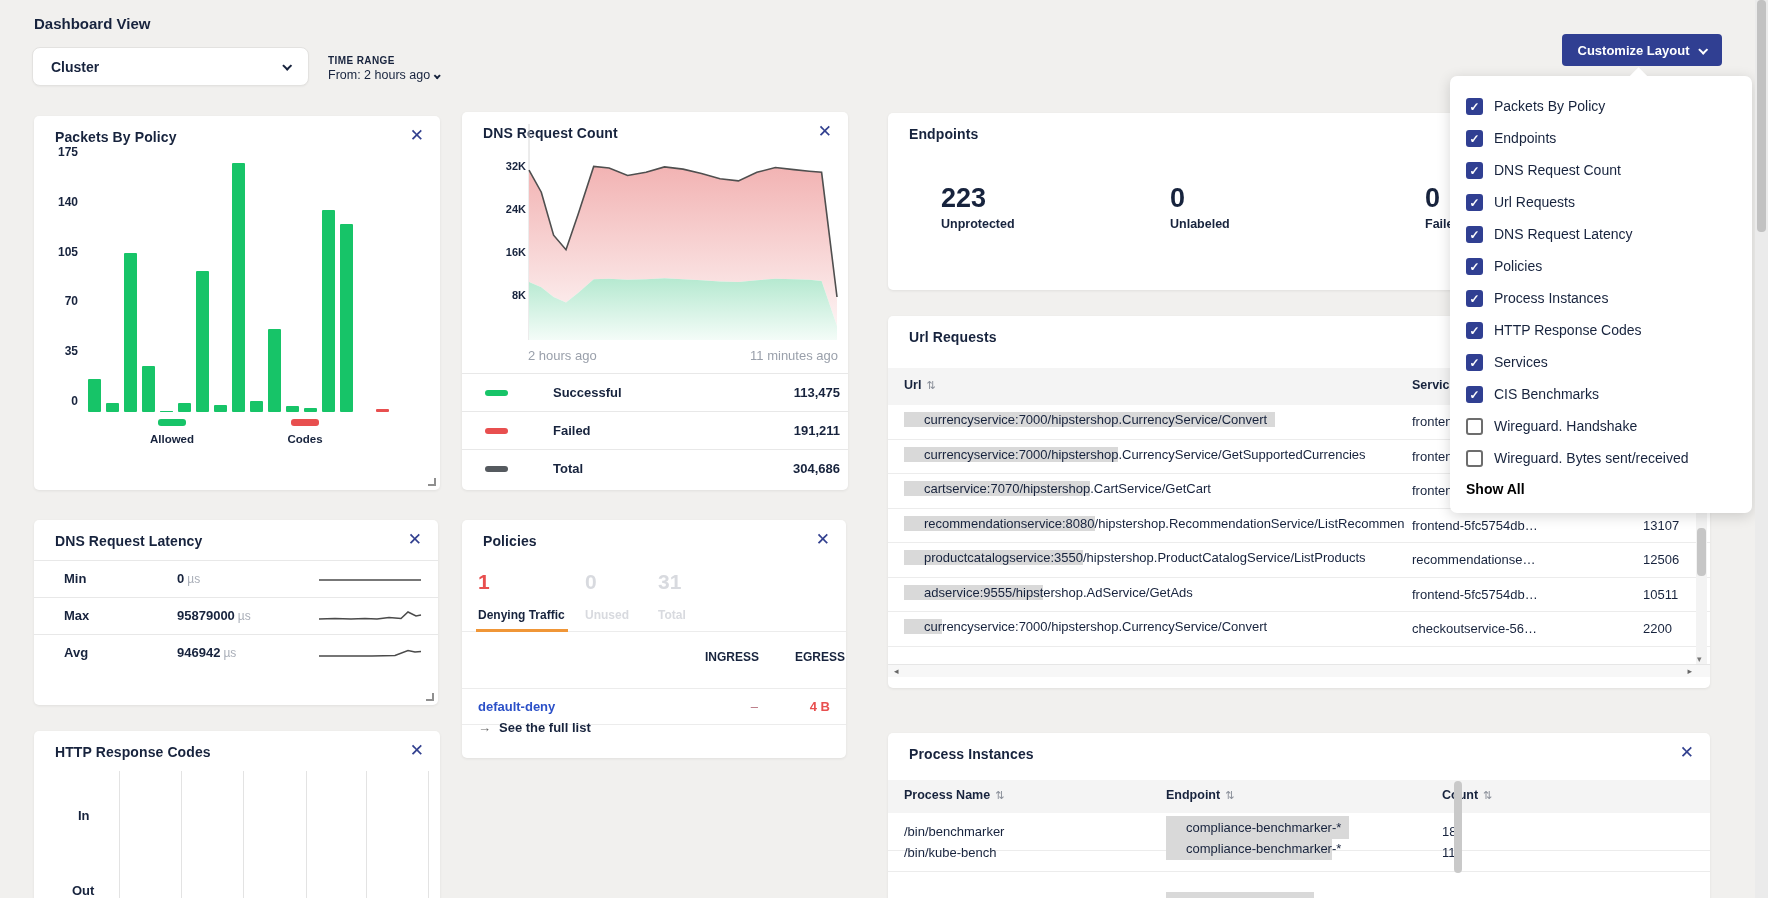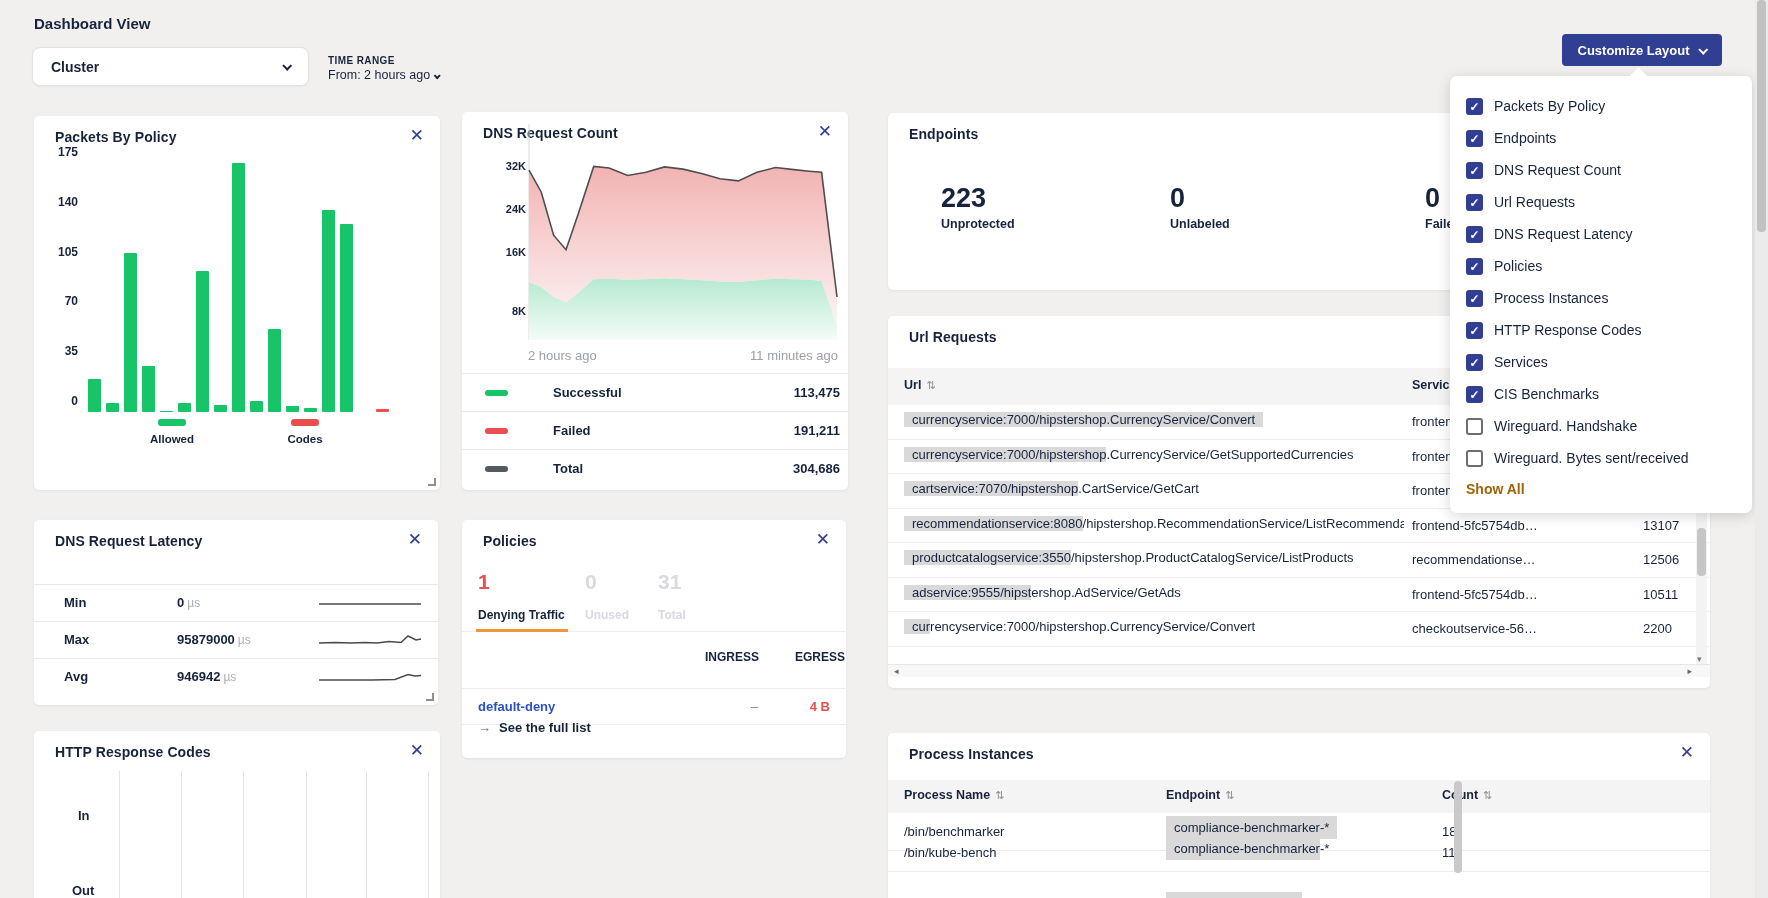--- a/index.html
+++ b/index.html
@@ -35,21 +35,21 @@
   #customize-menu { position:absolute; left:1450px; top:76px; width:302px; height:437px; background:#fff;
     border-radius:7px; box-shadow:0 3px 14px rgba(0,0,0,.16); z-index:50; padding:14px 16px 10px 16px; }
   #customize-menu .caret { position:absolute; left:182px; top:-6px; width:13px; height:13px; background:#fff;
     transform:rotate(45deg); }
   .menu-item { display:flex; align-items:center; height:32px; cursor:pointer; }
   .cb { width:17px; height:17px; border-radius:3px; margin-right:11px; flex:0 0 auto;
         border:2px solid #6d6d6d; background:#fff; color:#fff; font-size:12px; line-height:14px;
         text-align:center; font-weight:700; }
   .cb.on { border-color:#303f92; background:#303f92; }
   .mi-label { font-size:14px; font-weight:500; }
-  #menu-show-all { margin-top:7px; font-size:14px; font-weight:700; color:#a16207; cursor:pointer; }
+  #menu-show-all { margin-top:7px; font-size:14px; font-weight:700; color:#000000; cursor:pointer; }
 
   
   #packets-yaxis span { position:absolute; left:14px; width:30px; text-align:right; font-size:12px; font-weight:600; }
   #packets-bars { position:absolute; left:54px; top:47px; width:306px; height:249px;
     display:flex; align-items:flex-end; gap:5px; }
   #packets-bars .bar { width:13px; border-radius:1px; }
   .pk-legend { position:absolute; text-align:center; width:84px; }
   .pk-legend .swatch { width:28px; height:7px; border-radius:3px; margin:0 auto 7px auto; }
   .pk-legend .lg-label { font-size:11.5px; font-weight:600; }
 
@@ -66,21 +66,21 @@
   .ep-stat { position:absolute; top:70px; }
   .ep-value { font-size:27px; font-weight:800; }
   .ep-label { font-size:12.5px; font-weight:700; margin-top:3px; }
 
   
   .thead { position:absolute; left:0; width:100%; background:#f4f4f4; }
   .th { position:absolute; font-size:12.5px; font-weight:700; white-space:nowrap; }
   .sort-icon { color:#8a8f99; font-size:11px; margin-left:5px; font-weight:400; }
   .trow { position:absolute; left:0; width:100%; border-bottom:1px solid #ececec; }
   .cell { position:absolute; font-size:13px; white-space:nowrap; }
-  .hl { background:#d9d9d9; padding:4px 0 4px 8px; }
+  .hl { background:#d9d9d9; padding:4px 0 4px 20px; }
   .hl-full { padding-right:8px; }
 
   
   #url-vscroll { position:absolute; left:808px; top:89px; width:11px; height:259px; background:#f3f3f3; }
   #url-vscroll .thumb { position:absolute; left:1px; top:123px; width:9px; height:48px; background:#c6c6c6; border-radius:4px; }
   #url-vscroll .arr { position:absolute; left:1px; bottom:0; font-size:9px; color:#777; }
   #url-hscroll { position:absolute; left:0; top:348px; width:822px; height:13px; background:#f7f7f7; border-top:1px solid #e6e6e6; }
   #url-hscroll .arr { position:absolute; top:1px; font-size:9px; color:#666; }
 
   
@@ -174,21 +174,21 @@
   <div class="grip"></div>
 </div>
 
 <div class="card" id="card-dns" style="left:462px; top:112px; width:386px; height:378px;">
   <div class="card-title">DNS Request Count</div>
   <span class="close-x">✕</span>
   <div id="dns-yaxis">
       <span style="top: 48px;">32K</span>
       <span style="top: 91px;">24K</span>
       <span style="top: 134px;">16K</span>
-      <span style="top: 177px; margin-top: 16px;">8K</span>
+      <span style="top: 177px;">8K</span>
     </div>
   <svg id="dns-svg" style="position:absolute; left:64px; top:0;" width="314" height="232" viewBox="0 0 314 232">
     <defs>
       <linearGradient id="gRed" x1="0" y1="0" x2="0" y2="1">
         <stop offset="0" stop-color="#f2b3b3"></stop>
           <stop offset="1" stop-color="#fdf3f3"></stop>
       </linearGradient>
       <linearGradient id="gGreen" x1="0" y1="0" x2="0" y2="1">
         <stop offset="0" stop-color="#b5e9d0"></stop>
           <stop offset="1" stop-color="#f4fcf8"></stop>
@@ -293,21 +293,21 @@
   </div>
   <div id="url-hscroll">
     <div class="arr" style="left:6px;">◂</div>
     <div class="arr" style="right:18px;">▸</div>
   </div>
 </div>
 
 <div class="card" id="card-latency" style="left:34px; top:520px; width:404px; height:185px;">
   <div class="card-title">DNS Request Latency</div>
   <span class="close-x">✕</span>
-  <div id="lat-rows" style="position:absolute; left:0; top:64px; width:100%;">
+  <div id="lat-rows" style="position:absolute; left:0; top:40px; width:100%;">
       <div class="lat-row">
         <span class="lat-label">Min</span>
         <span class="lat-value">0<span class="unit">µs</span></span>
         <span class="lat-spark"><svg width="106" height="28" viewBox="0 0 106 28">
             <polyline points="2,14 104,14" fill="none" stroke="#4a4a4a" stroke-width="1.5"></polyline>
           </svg></span>
       </div>
       <div class="lat-row">
         <span class="lat-label">Max</span>
         <span class="lat-value">95879000<span class="unit">µs</span></span>

